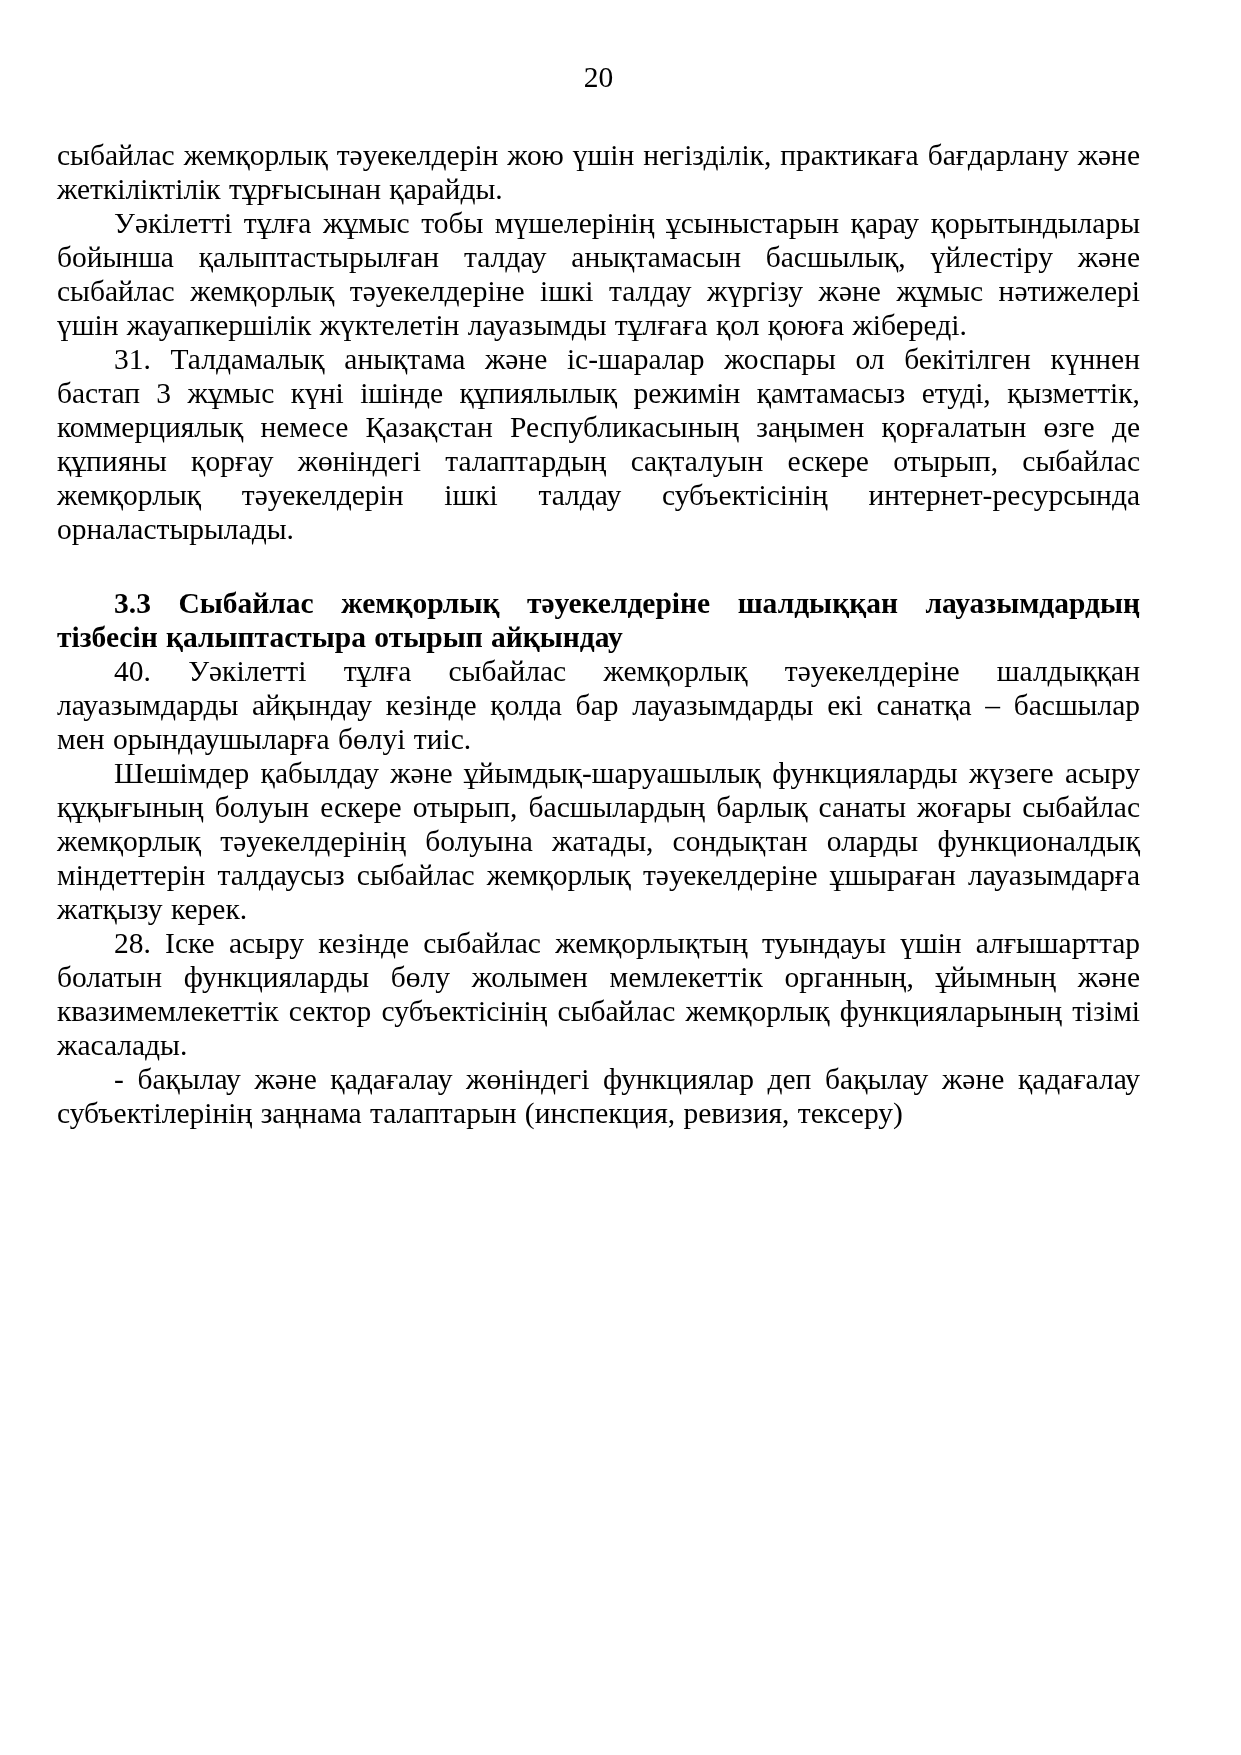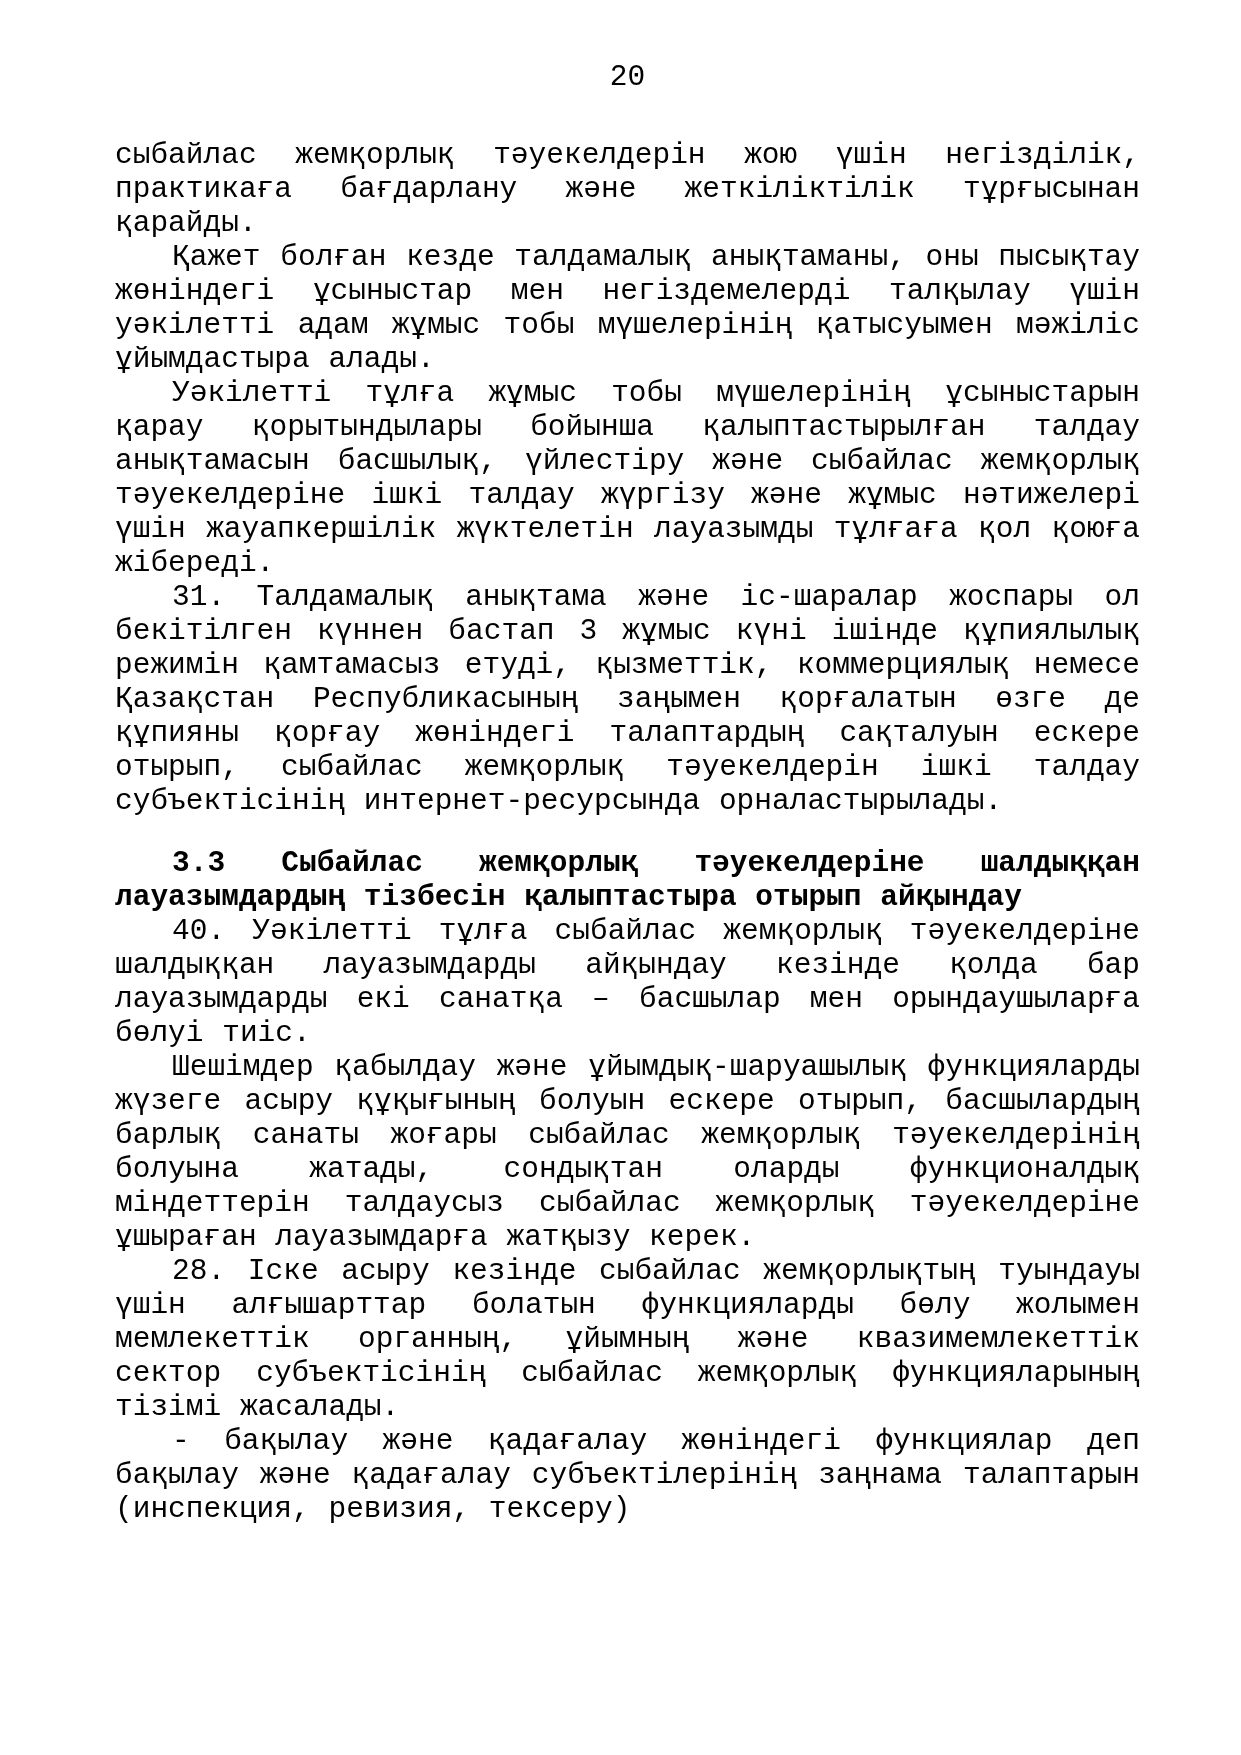--- a/index.html
+++ b/index.html
@@ -7,55 +7,54 @@
     padding: 0;
     background: #ffffff;
   }
   .page {
     position: relative;
     width: 1241px;
     height: 1755px;
     box-sizing: border-box;
     background: #ffffff;
     color: #000000;
-    font-family: Liberation Mono, monospace;
+    font-family: Liberation Serif, serif;
     font-size: 29.5px;
-    padding: 60px 101px 0 115px;
+    padding: 60px 101px 0 57px;
     overflow: hidden;
   }
   .page-number {
     text-align: center;
     line-height: 34px;
     margin: 0 0 44px 0;
   }
   .body-text p {
     margin: 0;
     line-height: 34px;
     text-align: justify;
     text-indent: 57px;
     word-spacing: 1px;
   }
   .body-text p.continuation {
     text-indent: 0;
     margin-top: 35px;
   }
   .body-text p.heading {
     font-weight: bold;
-    margin-top: 28px;
+    margin-top: 40px;
   }
 </style>
 </head>
 <body>
 
 <div class="page">
   <div class="page-number">20</div>
 
   <div class="body-text">
     <p class="continuation">сыбайлас жемқорлық тәуекелдерін жою үшін негізділік, практикаға бағдарлану және жеткіліктілік тұрғысынан қарайды.</p>
-    <p>Қажет болған кезде талдамалық анықтаманы, оны пысықтау жөніндегі ұсыныстар мен негіздемелерді талқылау үшін уәкілетті адам жұмыс тобы мүшелерінің қатысуымен мәжіліс ұйымдастыра алады.</p>
     <p>Уәкілетті тұлға жұмыс тобы мүшелерінің ұсыныстарын қарау қорытындылары бойынша қалыптастырылған талдау анықтамасын басшылық, үйлестіру және сыбайлас жемқорлық тәуекелдеріне ішкі талдау жүргізу және жұмыс нәтижелері үшін жауапкершілік жүктелетін лауазымды тұлғаға қол қоюға жібереді.</p>
     <p>31. Талдамалық анықтама және іс-шаралар жоспары ол бекітілген күннен бастап 3 жұмыс күні ішінде құпиялылық режимін қамтамасыз етуді, қызметтік, коммерциялық немесе Қазақстан Республикасының заңымен қорғалатын өзге де құпияны қорғау жөніндегі талаптардың сақталуын ескере отырып, сыбайлас жемқорлық тәуекелдерін ішкі талдау субъектісінің интернет-ресурсында орналастырылады.</p>
     <p class="heading">3.3 Сыбайлас жемқорлық тәуекелдеріне шалдыққан лауазымдардың тізбесін қалыптастыра отырып айқындау</p>
     <p>40. Уәкілетті тұлға сыбайлас жемқорлық тәуекелдеріне шалдыққан лауазымдарды айқындау кезінде қолда бар лауазымдарды екі санатқа – басшылар мен орындаушыларға бөлуі тиіс.</p>
     <p>Шешімдер қабылдау және ұйымдық-шаруашылық функцияларды жүзеге асыру құқығының болуын ескере отырып, басшылардың барлық санаты жоғары сыбайлас жемқорлық тәуекелдерінің болуына жатады, сондықтан оларды функционалдық міндеттерін талдаусыз сыбайлас жемқорлық тәуекелдеріне ұшыраған лауазымдарға жатқызу керек.</p>
     <p>28. Іске асыру кезінде сыбайлас жемқорлықтың туындауы үшін алғышарттар болатын функцияларды бөлу жолымен мемлекеттік органның, ұйымның және квазимемлекеттік сектор субъектісінің сыбайлас жемқорлық функцияларының тізімі жасалады.</p>
     <p>- бақылау және қадағалау жөніндегі функциялар деп бақылау және қадағалау субъектілерінің заңнама талаптарын (инспекция, ревизия, тексеру)</p>
   </div>
 </div>
 

